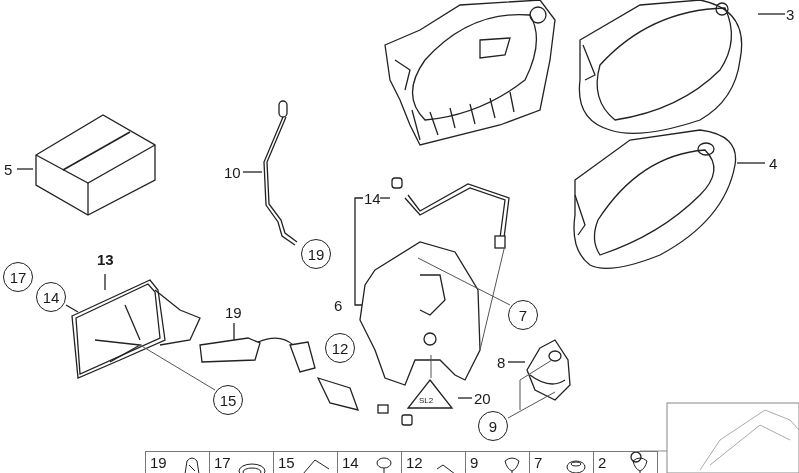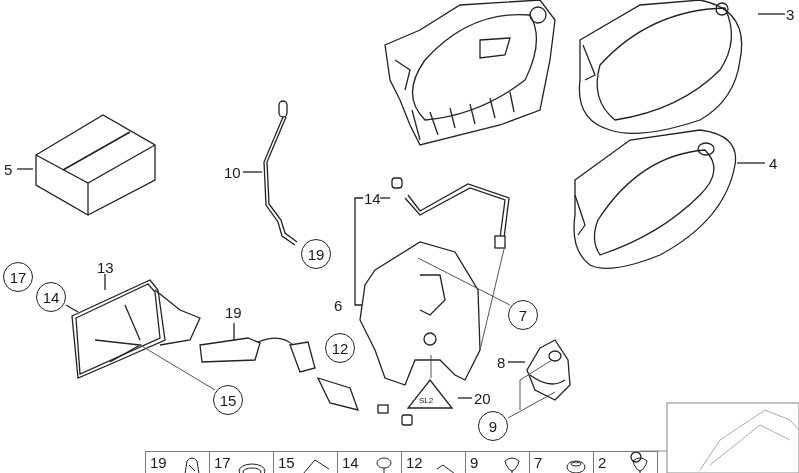--- a/index.html
+++ b/index.html
@@ -126,21 +126,21 @@
 <span class="lbl" style="left:786px;top:7px;">3</span>
 <span class="lbl" style="left:769px;top:156px;">4</span>
 <span class="lbl" style="left:4px;top:162px;">5</span>
 <span class="lbl" style="left:334px;top:298px;">6</span>
 <span class="circ" style="left:508px;top:300px;">7</span>
 <span class="lbl" style="left:497px;top:355px;">8</span>
 <span class="circ" style="left:478px;top:411px;">9</span>
 <span class="lbl" style="left:224px;top:165px;">10</span>
 <span class="lbl" style="left:364px;top:191px;">14</span>
 <span class="circ" style="left:325px;top:333px;">12</span>
-<span class="lbl" style="left:97px;top:260px;">13</span>
+<span class="lbl" style="left:97px;top:252px;font-weight:bold;">13</span>
 <span class="circ" style="left:36px;top:282px;">14</span>
 <span class="circ" style="left:213px;top:385px;">15</span>
 <span class="lbl" style="left:225px;top:305px;">19</span>
 <span class="circ" style="left:3px;top:262px;">17</span>
 <span class="lbl" style="left:474px;top:391px;">20</span>
 <span class="circ" style="left:301px;top:239px;">19</span>
 
 <div class="strip">
   <div class="cell">
     <span class="num">19</span>

